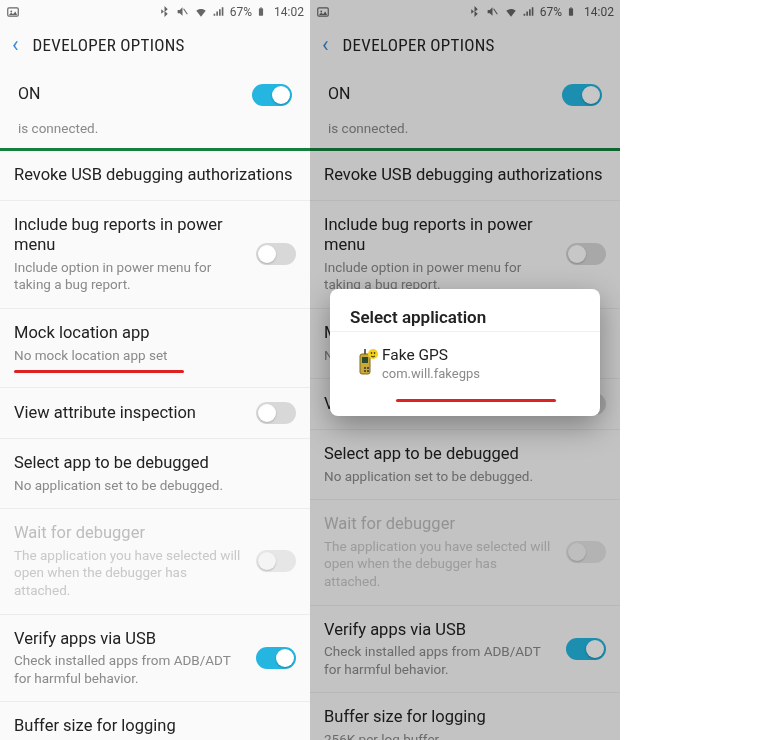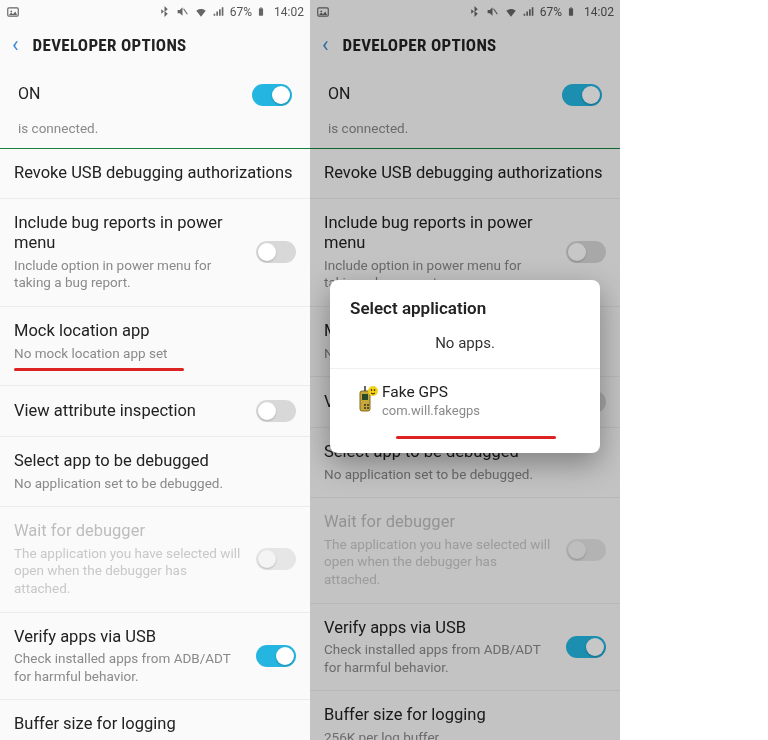--- a/index.html
+++ b/index.html
@@ -8,21 +8,21 @@
   .pane { width: 310px; height: 740px; background: #fafafa; position: relative; overflow: hidden; }
   .pane-right { filter: none; }
   .dim { position: absolute; inset: 0; background: rgba(0,0,0,0.22); z-index: 5; }
   
   .statusbar { height: 24px; display: flex; align-items: center; justify-content: space-between; padding: 0 6px; font-size: 12px; color: #555; background: #fafafa; }
   .status-left, .status-right { display: flex; align-items: center; gap: 4px; }
   .status-right span { font-size: 12px; }
   .sb-icon { width: 14px; height: 14px; display: inline-block; }
   
   .titlebar { height: 42px; display: flex; align-items: center; gap: 14px; padding: 0 12px; background: #fafafa; }
-  .title-text { font-size: 17px; font-weight: 700; letter-spacing: 0.3px; color: #222; font-family: "Roboto Condensed", Roboto, Arial, sans-serif; }
+  .title-text { font-size: 17px; font-weight: 400; letter-spacing: 0.3px; color: #222; font-family: "Roboto Condensed", Roboto, Arial, sans-serif; }
   .back-chevron { color: #3a8ad6; font-size: 22px; line-height: 1; }
   
   .list { }
   .row { padding: 14px 14px; border-bottom: 1px solid #ececec; display: flex; align-items: center; justify-content: space-between; gap: 12px; }
   .row .txt { flex: 1; }
   .row-title { font-size: 16.5px; color: #222; line-height: 1.25; }
   .row-sub { font-size: 13.5px; color: #8a8a8a; margin-top: 3px; line-height: 1.3; }
   .row.disabled .row-title { color: #bdbdbd; }
   .row.disabled .row-sub { color: #c8c8c8; }
   
@@ -30,25 +30,25 @@
   .toggle .knob { width: 18px; height: 18px; border-radius: 50%; background: #fff; position: absolute; top: 2px; }
   .toggle.on  { background: #24b6e0; }
   .toggle.on  .knob { right: 2px; box-shadow: 0 1px 2px rgba(0,0,0,.25); }
   .toggle.off { background: #d8d8d8; }
   .toggle.off .knob { left: 2px; box-shadow: 0 1px 2px rgba(0,0,0,.2); }
   .toggle.off.disabled { background: #e6e6e6; }
   .toggle.off.disabled .knob { background: #f4f4f4; }
   
   .master-row { padding: 18px 18px 14px 18px; display:flex; justify-content:space-between; }
   .master-row .label { font-size: 16px; color:#222; }
-  .cut-sub { padding: 0 18px 12px 18px; font-size: 13.5px; color:#8a8a8a; border-bottom:1px solid #15803d; }
+  .cut-sub { padding: 0 18px 12px 18px; font-size: 13.5px; color:#8a8a8a; border-bottom:3px solid #15803d; }
   
   .underline-red { height: 3px; background: #d22; border-radius: 2px; margin-top: 6px; }
   
-  .dialog { position: absolute; left: 20px; right: 20px; top: 280px; background: #fff; border-radius: 8px; box-shadow: 0 10px 30px rgba(0,0,0,.35); z-index: 10; overflow: hidden; }
+  .dialog { position: absolute; left: 20px; right: 20px; top: 289px; background: #fff; border-radius: 8px; box-shadow: 0 10px 30px rgba(0,0,0,.35); z-index: 10; overflow: hidden; }
   .dialog-title { font-size: 17px; font-weight: 600; color: #222; padding: 18px 20px 4px 20px; }
   .dialog-item { padding: 14px 20px; display:flex; align-items:center; gap: 0; border-top: 1px solid #f0f0f0; }
   .dialog-item:first-of-type { border-top: none; }
   .dialog-item .di-txt { flex:1; }
   .dialog-item .di-title { font-size: 15.5px; color:#222; }
   .dialog-item .di-sub { font-size: 13px; color:#8a8a8a; margin-top:2px; }
   .di-icon { width: 32px; height:32px; display:flex; align-items:center; justify-content:center; }
   .noapps { text-align: center; padding: 12px 0 16px 0; font-size: 15px; color:#333; }
   .dialog .underline-red { margin: 4px 20px 14px 66px; }
 </style>
@@ -290,21 +290,20 @@
         <div class="row-title">Buffer size for logging</div>
         <div class="row-sub">256K per log buffer</div>
       </div>
     </div>
   </div>
 
   <div class="dim"></div>
 
   <div class="dialog">
     <div class="dialog-title">Select application</div>
-    <div class="noapps">No apps.</div>
     <div class="dialog-item">
       <span class="di-icon">
         <svg viewBox="0 0 32 32" width="32" height="32">
           <rect x="10" y="6" width="10" height="20" rx="2" fill="#c9a83a" stroke="#806a1e" stroke-width="1"></rect>
           <rect x="12" y="9" width="6" height="6" fill="#2a4a2a"></rect>
           <circle cx="15" cy="20" r="1" fill="#333"></circle>
             <circle cx="18" cy="20" r="1" fill="#333"></circle>
           <circle cx="15" cy="23" r="1" fill="#333"></circle>
             <circle cx="18" cy="23" r="1" fill="#333"></circle>
           <line x1="15" y1="6" x2="15" y2="1" stroke="#333" stroke-width="1.5"></line>

